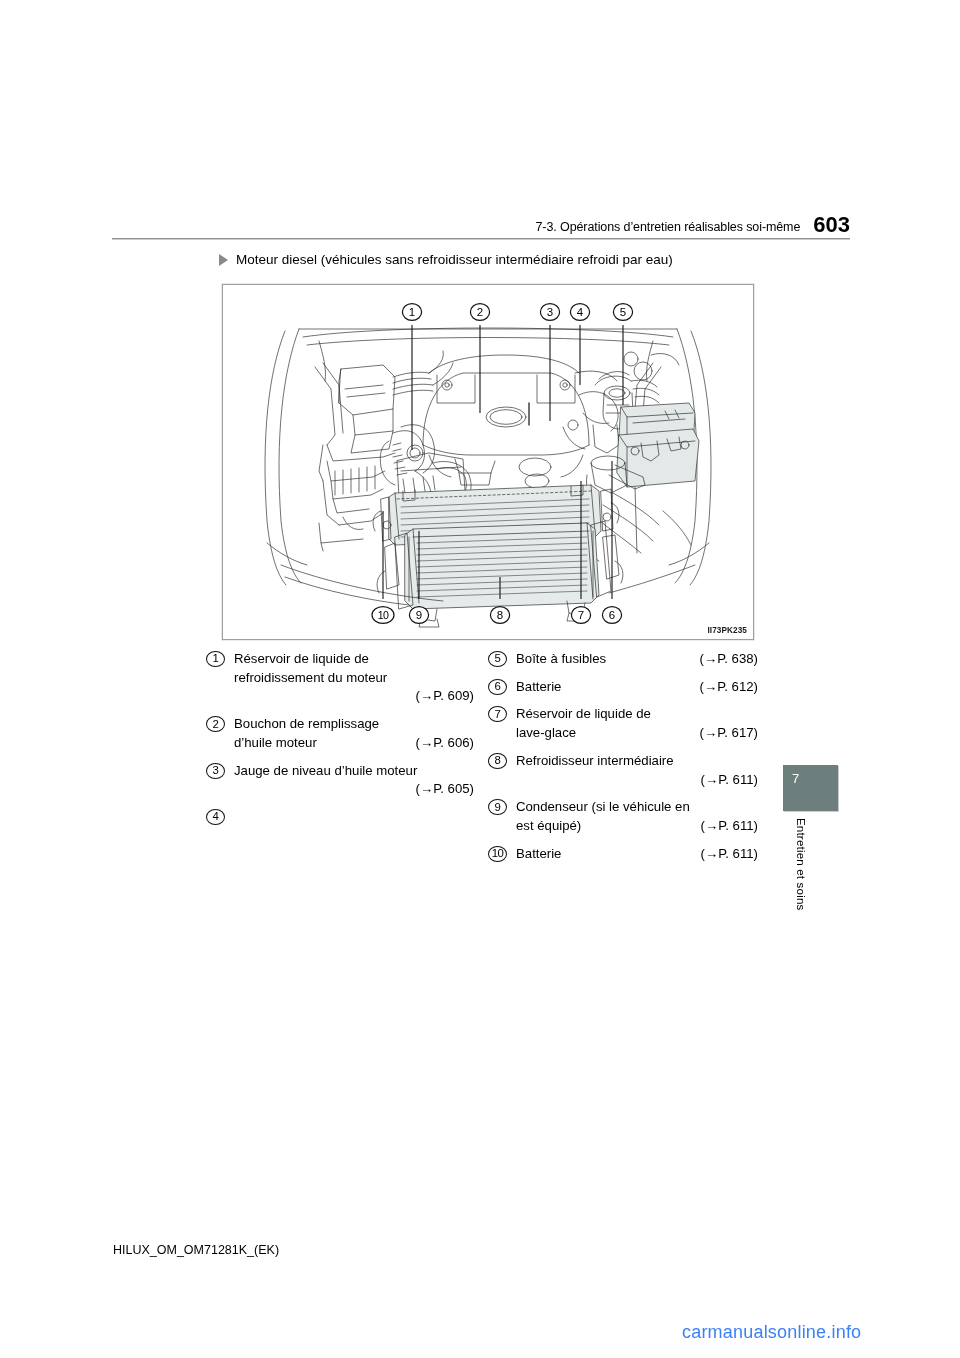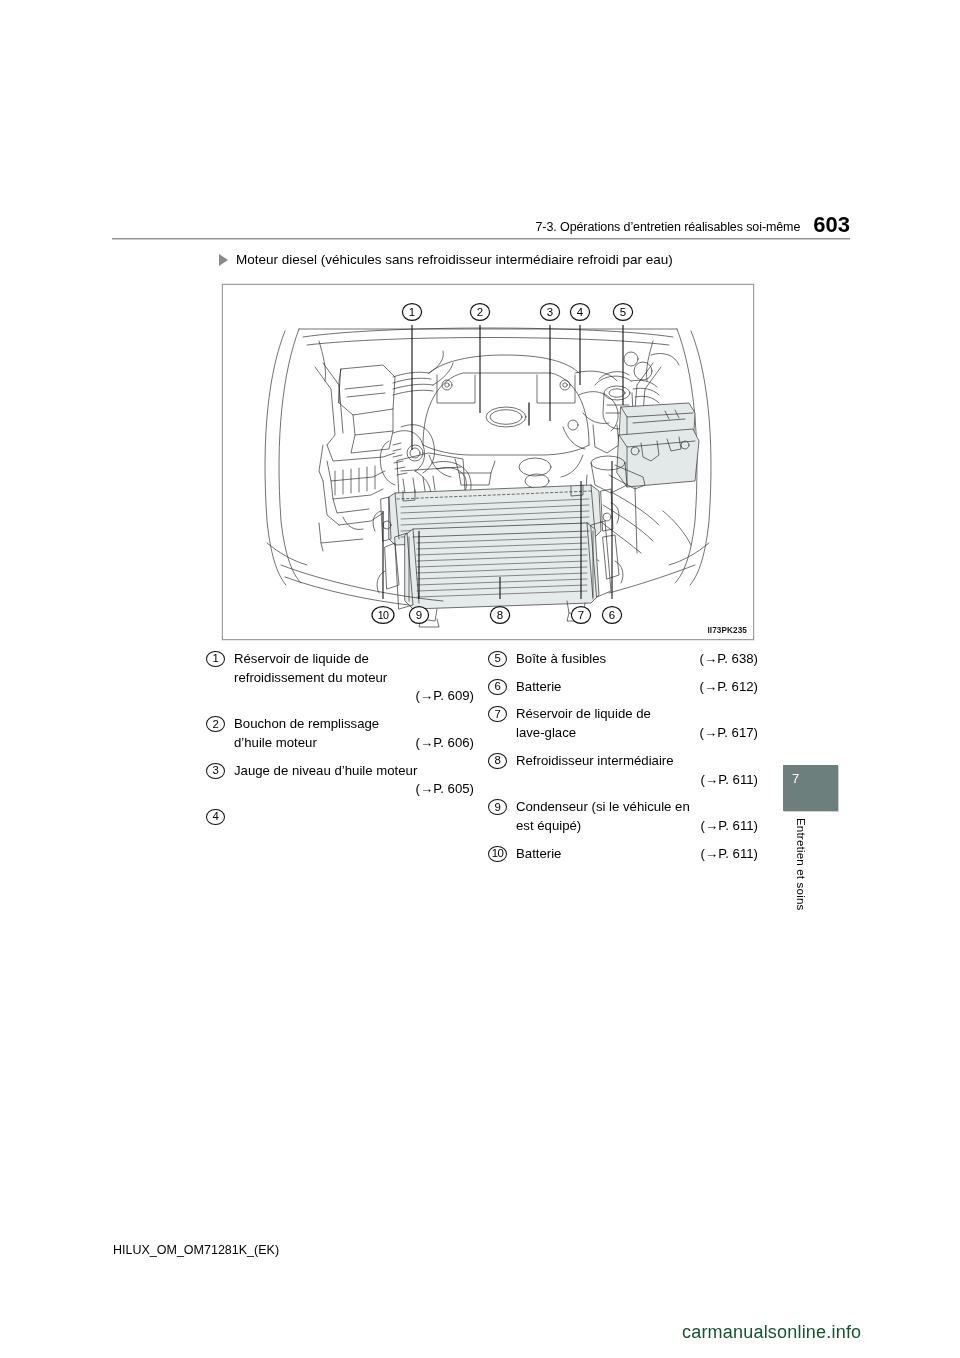--- a/index.html
+++ b/index.html
@@ -179,21 +179,21 @@
     top: 1219px;
     font-size: 12.5px;
     color: #000;
     margin-top: 24px;
   }
   #watermark {
     position: absolute;
     left: 682px;
     top: 1322px;
     font-size: 18px;
-    color: #14532d;
+    color: #3b82f6;
     letter-spacing: 0.2px;
   }
 </style>
 </head>
 <body>
 
 <div id="header-row">
   <span id="header-section-title">7-3. Opérations d’entretien réalisables soi-même</span>
   <span id="header-page-number">603</span>
 </div>

